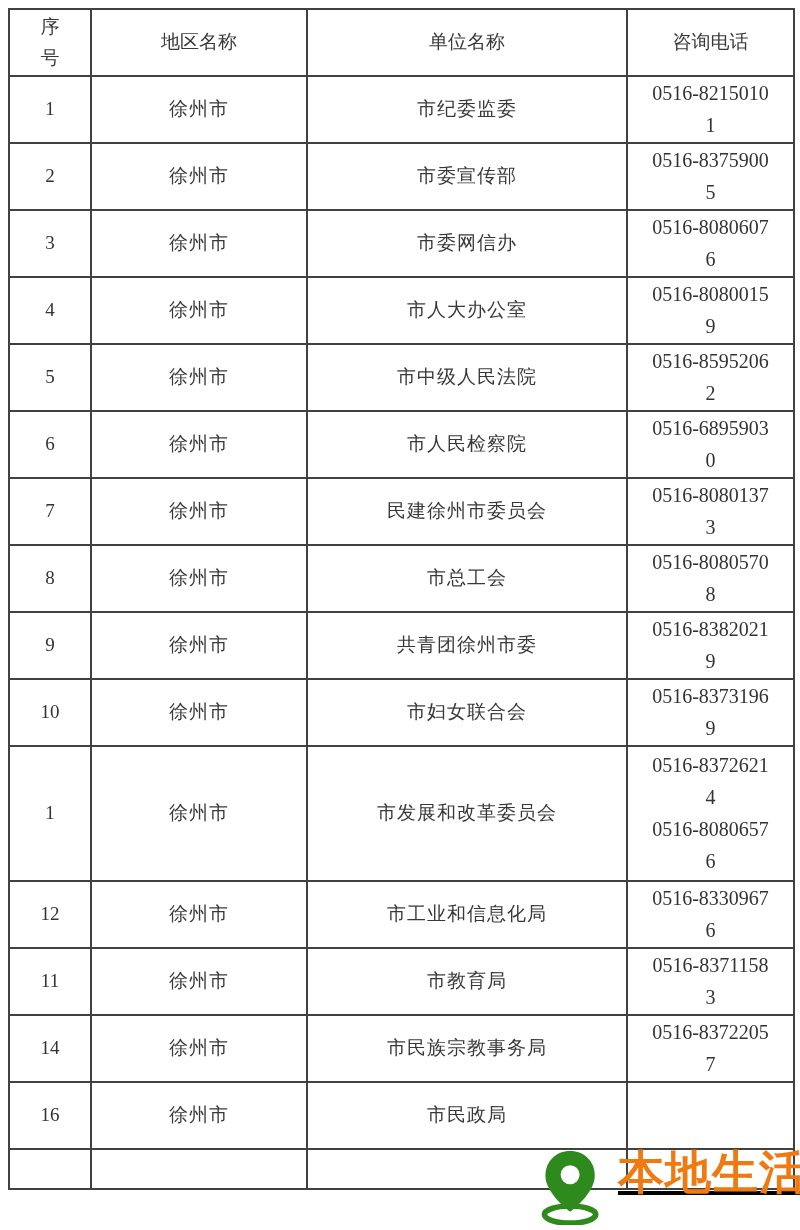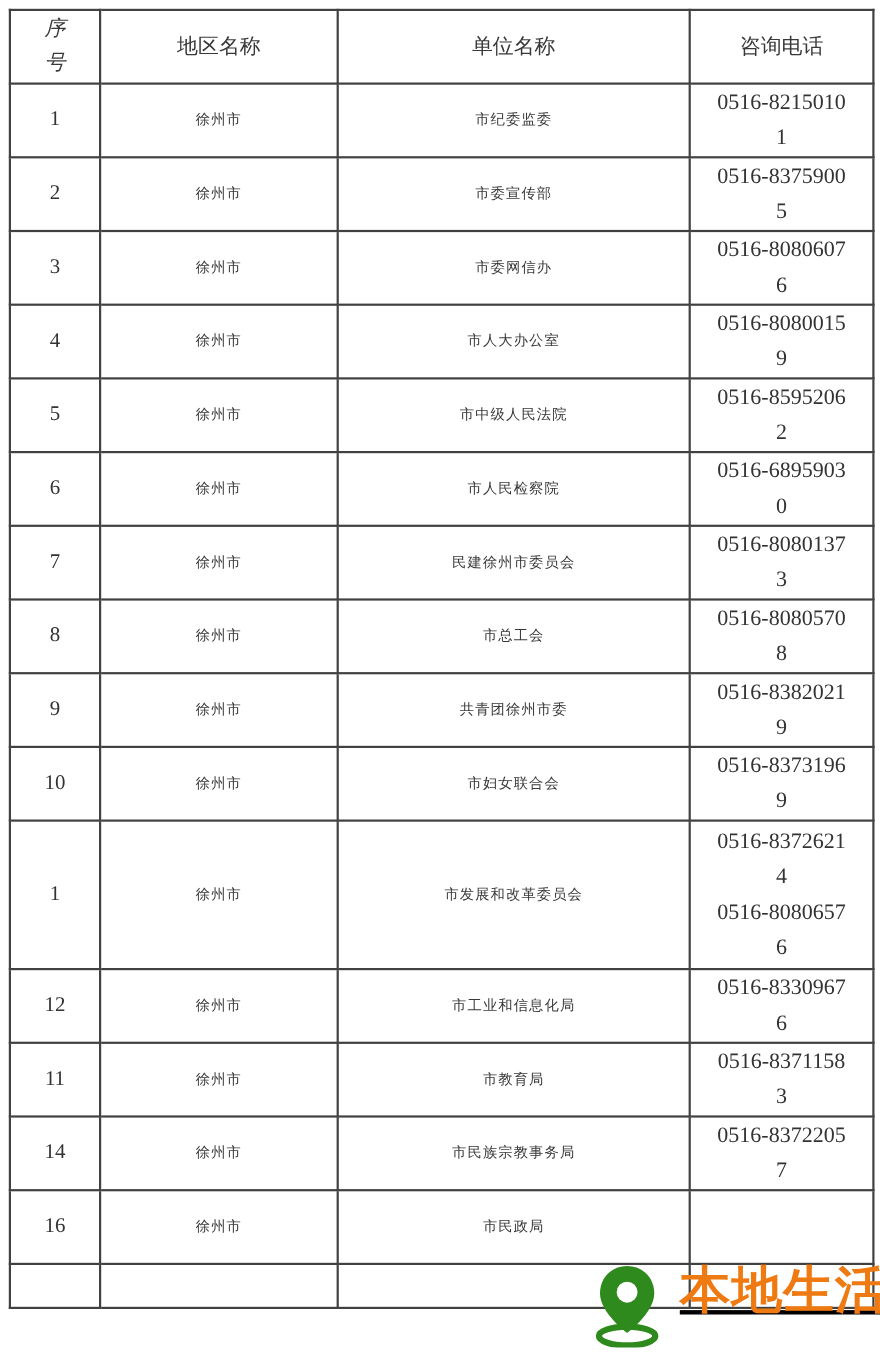--- a/index.html
+++ b/index.html
@@ -38,33 +38,32 @@
   thead th {
     font-weight: normal;
     font-size: 19px;
     color: #333333;
   }
   .hdr-no-inner {
     display: inline-block;
     width: 1.15em;
     word-break: break-all;
     line-height: 1.65;
-    font-style: italic;
   }
   tbody tr { height: 67px; }
   tbody tr.tall { height: 135px; }
   tbody tr.partial { height: 40px; }
 
   td.c-no {
     font-family: "Liberation Serif", "DejaVu Serif", serif;
     font-size: 19px;
     color: #333333;
   }
   td.c-region, td.c-unit {
-    font-size: 13px;
+    font-size: 19px;
     letter-spacing: 1px;
   }
   td.c-phone {
     font-family: "Liberation Serif", "DejaVu Serif", serif;
     font-size: 20px;
     line-height: 32px;
     padding: 0 21px;
     word-break: break-all;
     color: #333333;
   }

